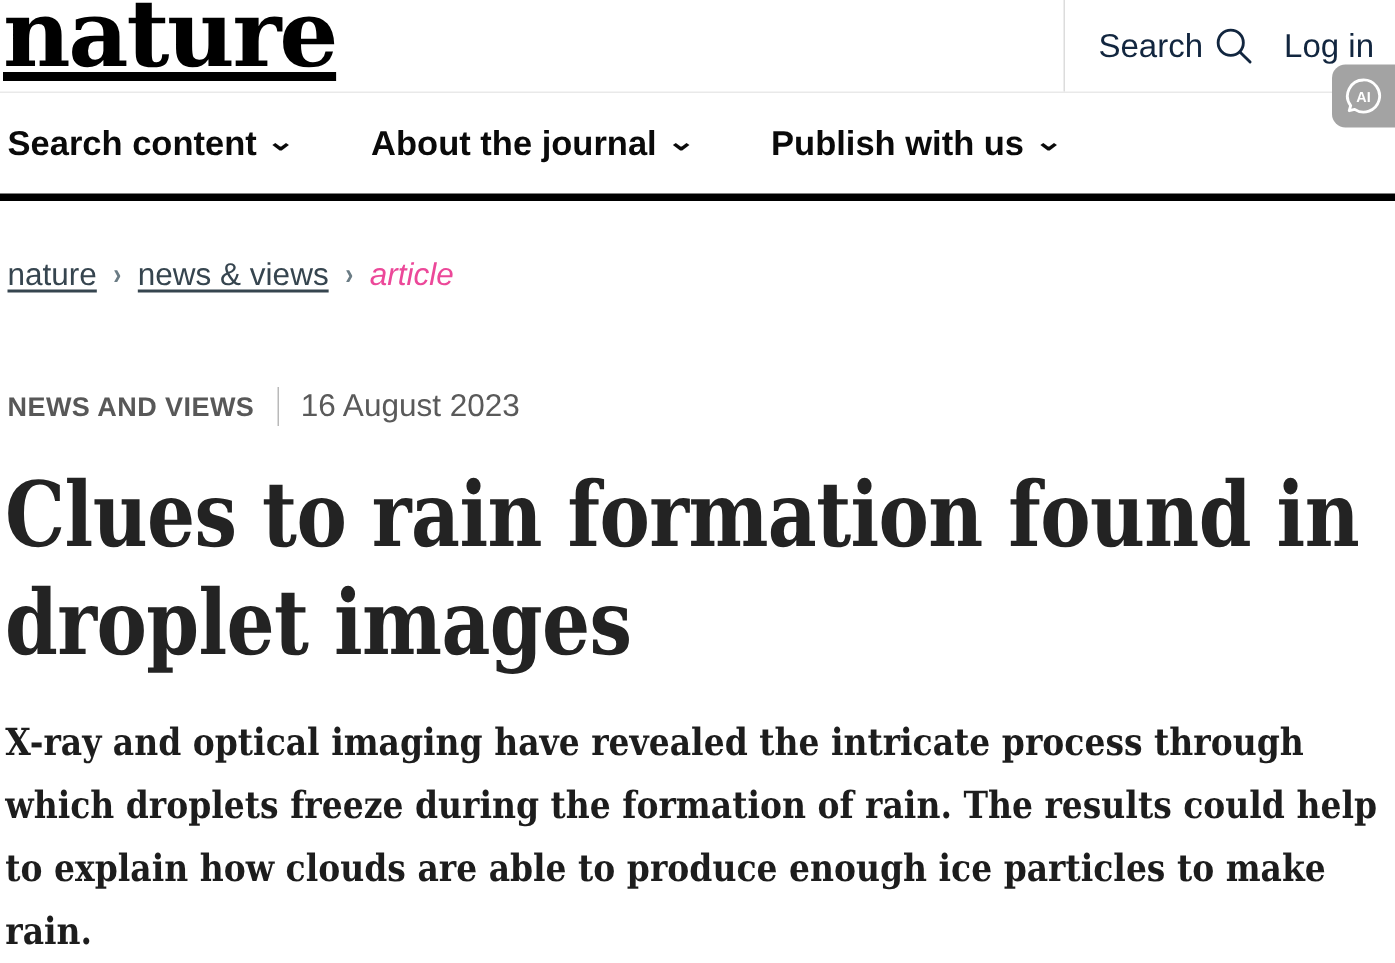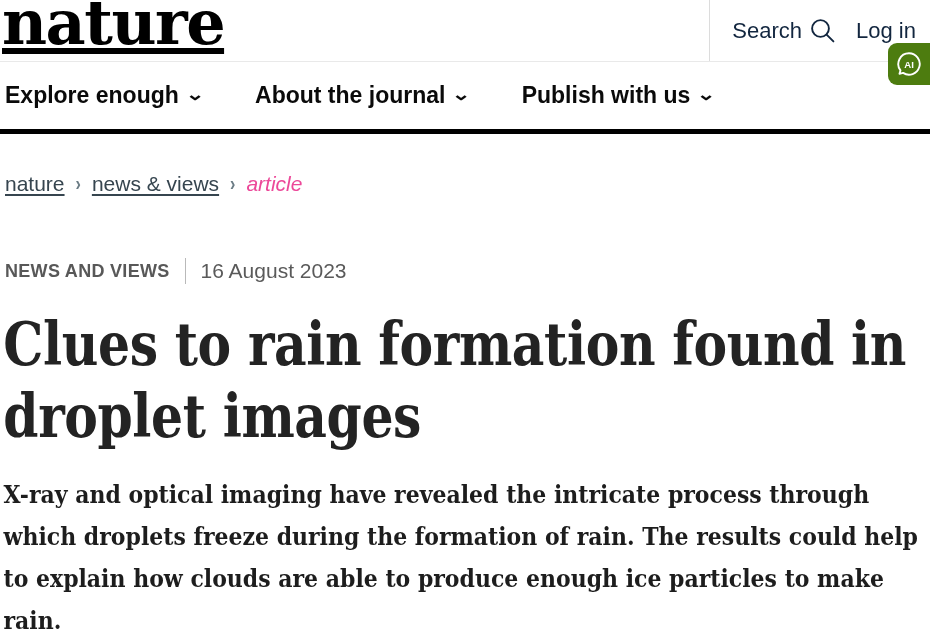--- a/index.html
+++ b/index.html
@@ -69,21 +69,21 @@
   }
 
   
   .ai-badge {
     position: absolute;
     right: 0px;
     top: 43px;
     width: 42px;
     height: 42px;
     border-radius: 9px 0 0 9px;
-    background: #4d7c0f;
+    background: #a3a3a3;
     display: flex;
     align-items: center;
     justify-content: center;
     cursor: pointer;
     z-index: 5;
   }
   .ai-badge svg { display: block; }
 
   
   .nav-row {
@@ -222,21 +222,21 @@
   <div class="ai-badge">
     <svg width="26" height="26" viewBox="0 0 26 26" aria-hidden="true">
       <path d="M13 2.3a10.7 10.7 0 1 1-5.9 19.6l-3.6.9.95-3.4A10.7 10.7 0 0 1 13 2.3z" fill="none" stroke="#ffffff" stroke-width="1.9" stroke-linejoin="round"></path>
       <text x="13" y="17.3" text-anchor="middle" font-family="Liberation Sans, sans-serif" font-size="9.6" font-weight="700" fill="#ffffff">AI</text>
     </svg>
   </div>
 </div>
 
 <nav class="nav-row">
   <a class="nav-item" href="#">
-    <span>Explore enough</span>
+    <span>Search content</span>
     <span class="chevron-down">⌄</span>
   </a>
   <a class="nav-item" href="#">
     <span>About the journal</span>
     <span class="chevron-down">⌄</span>
   </a>
   <a class="nav-item" href="#">
     <span>Publish with us</span>
     <span class="chevron-down">⌄</span>
   </a>

